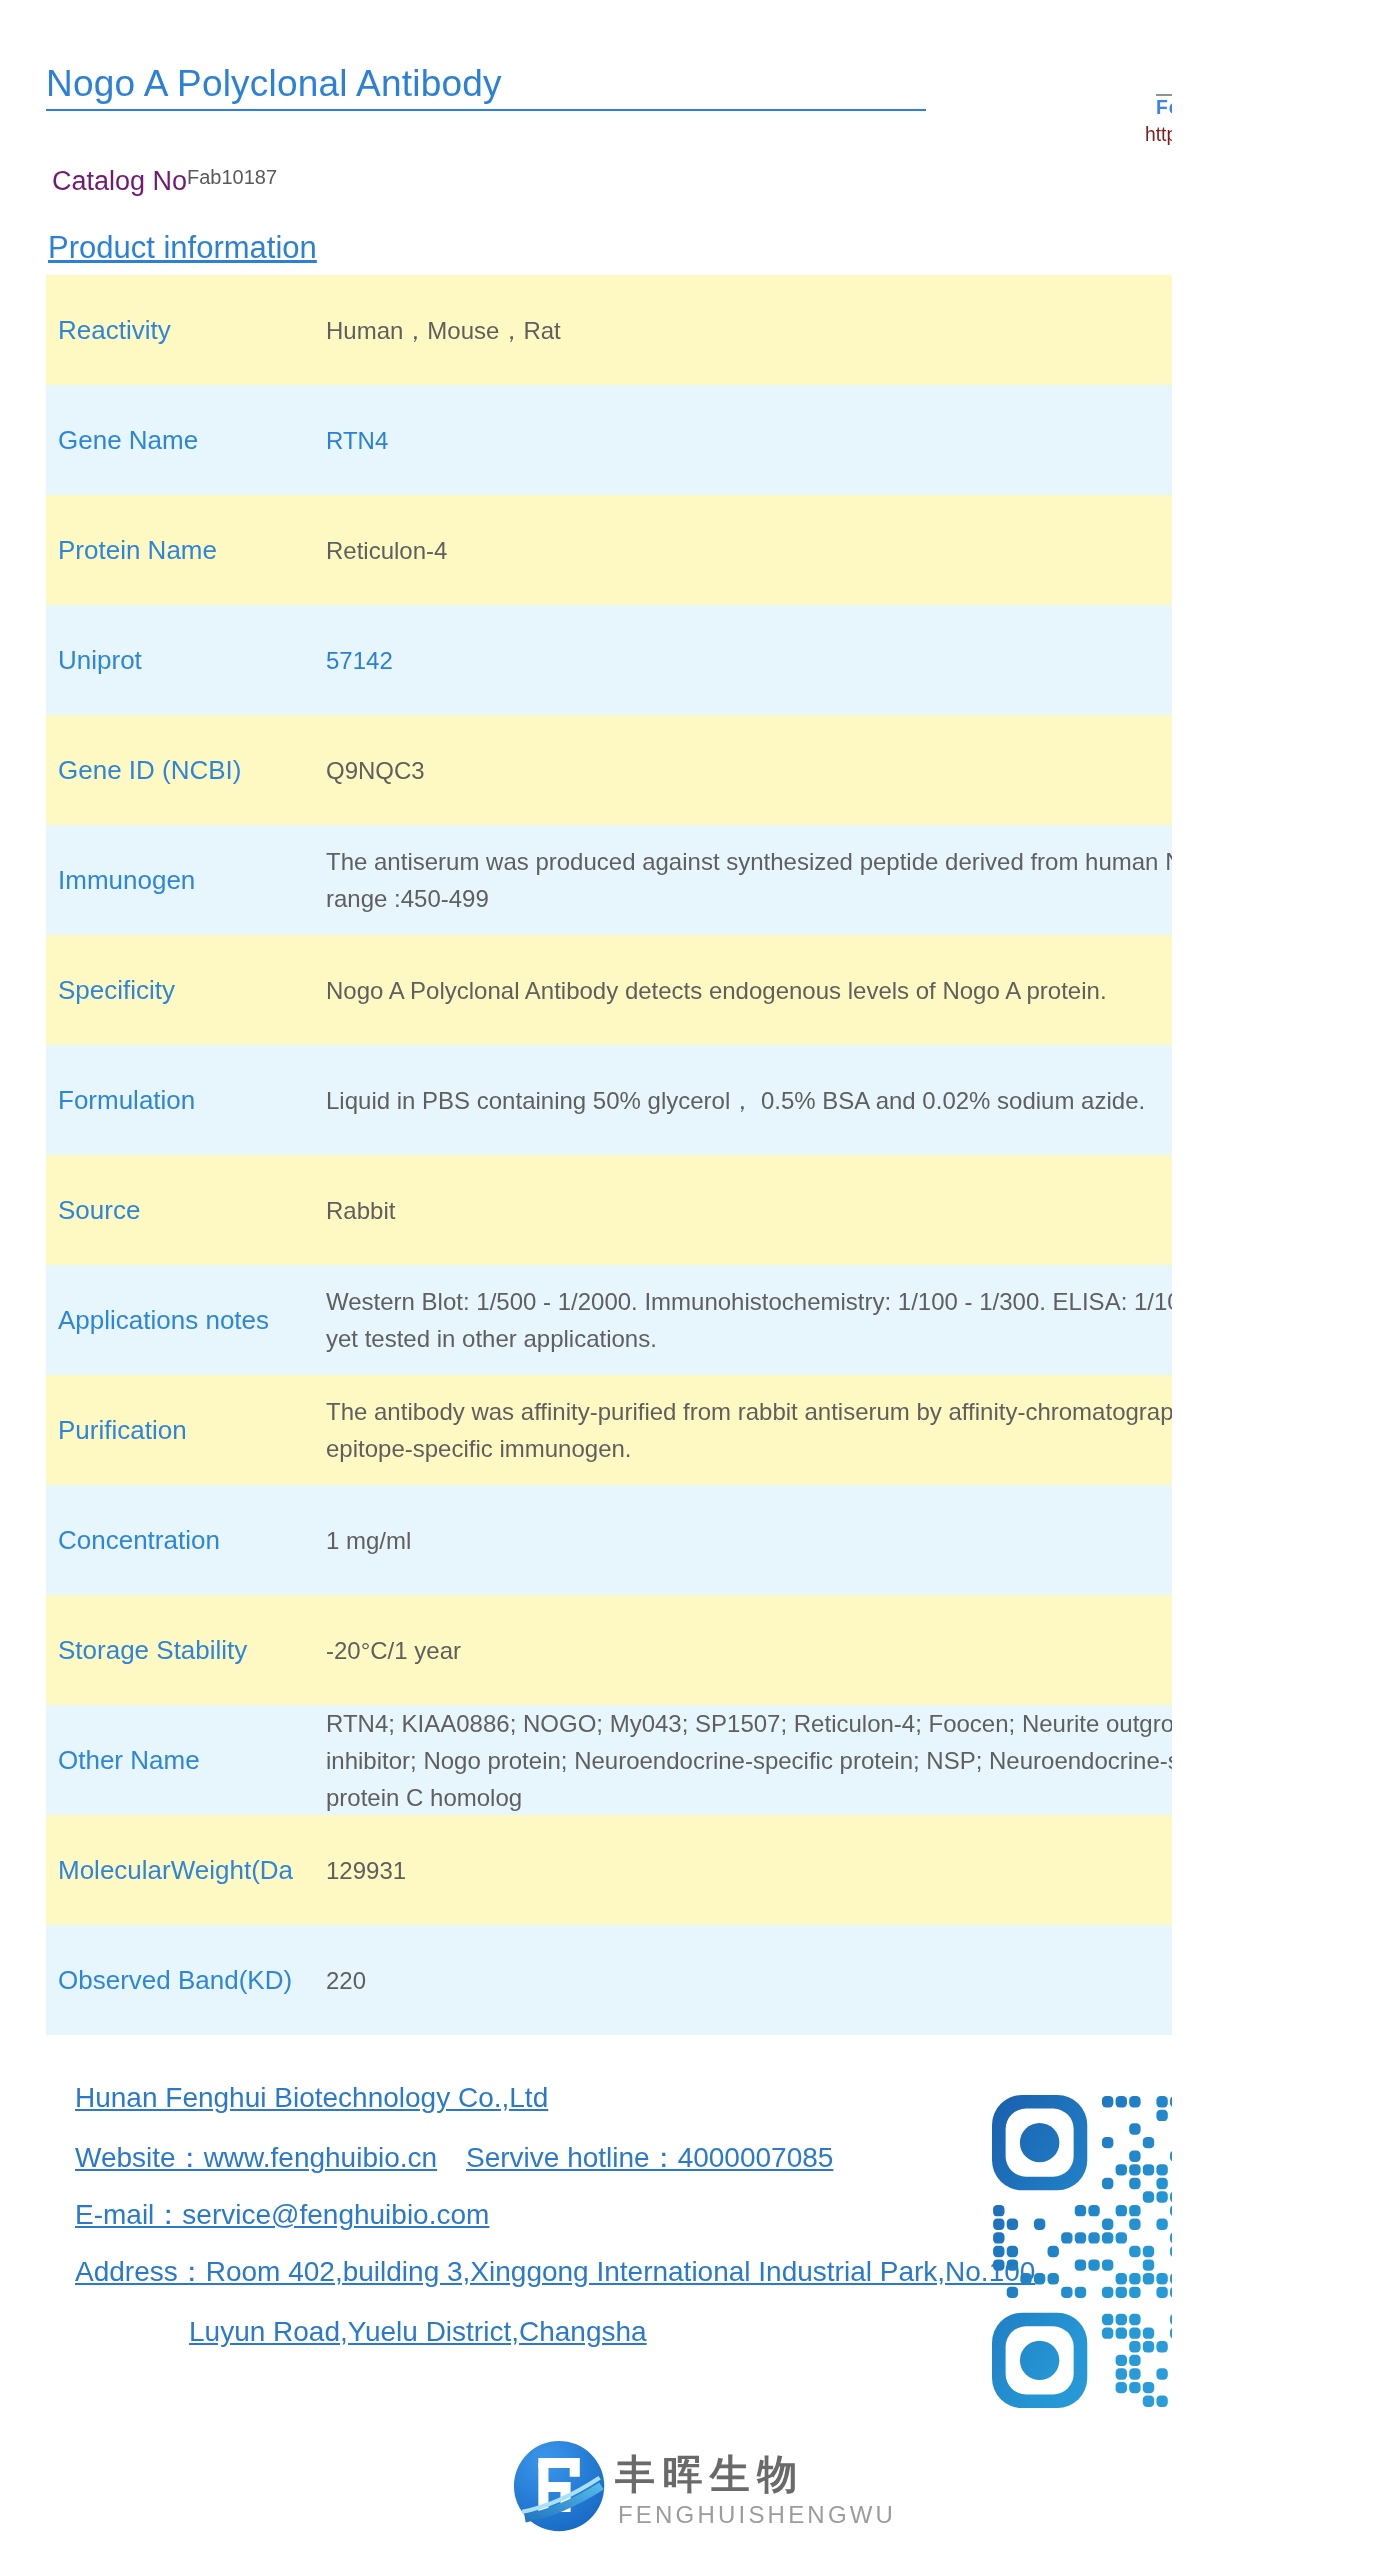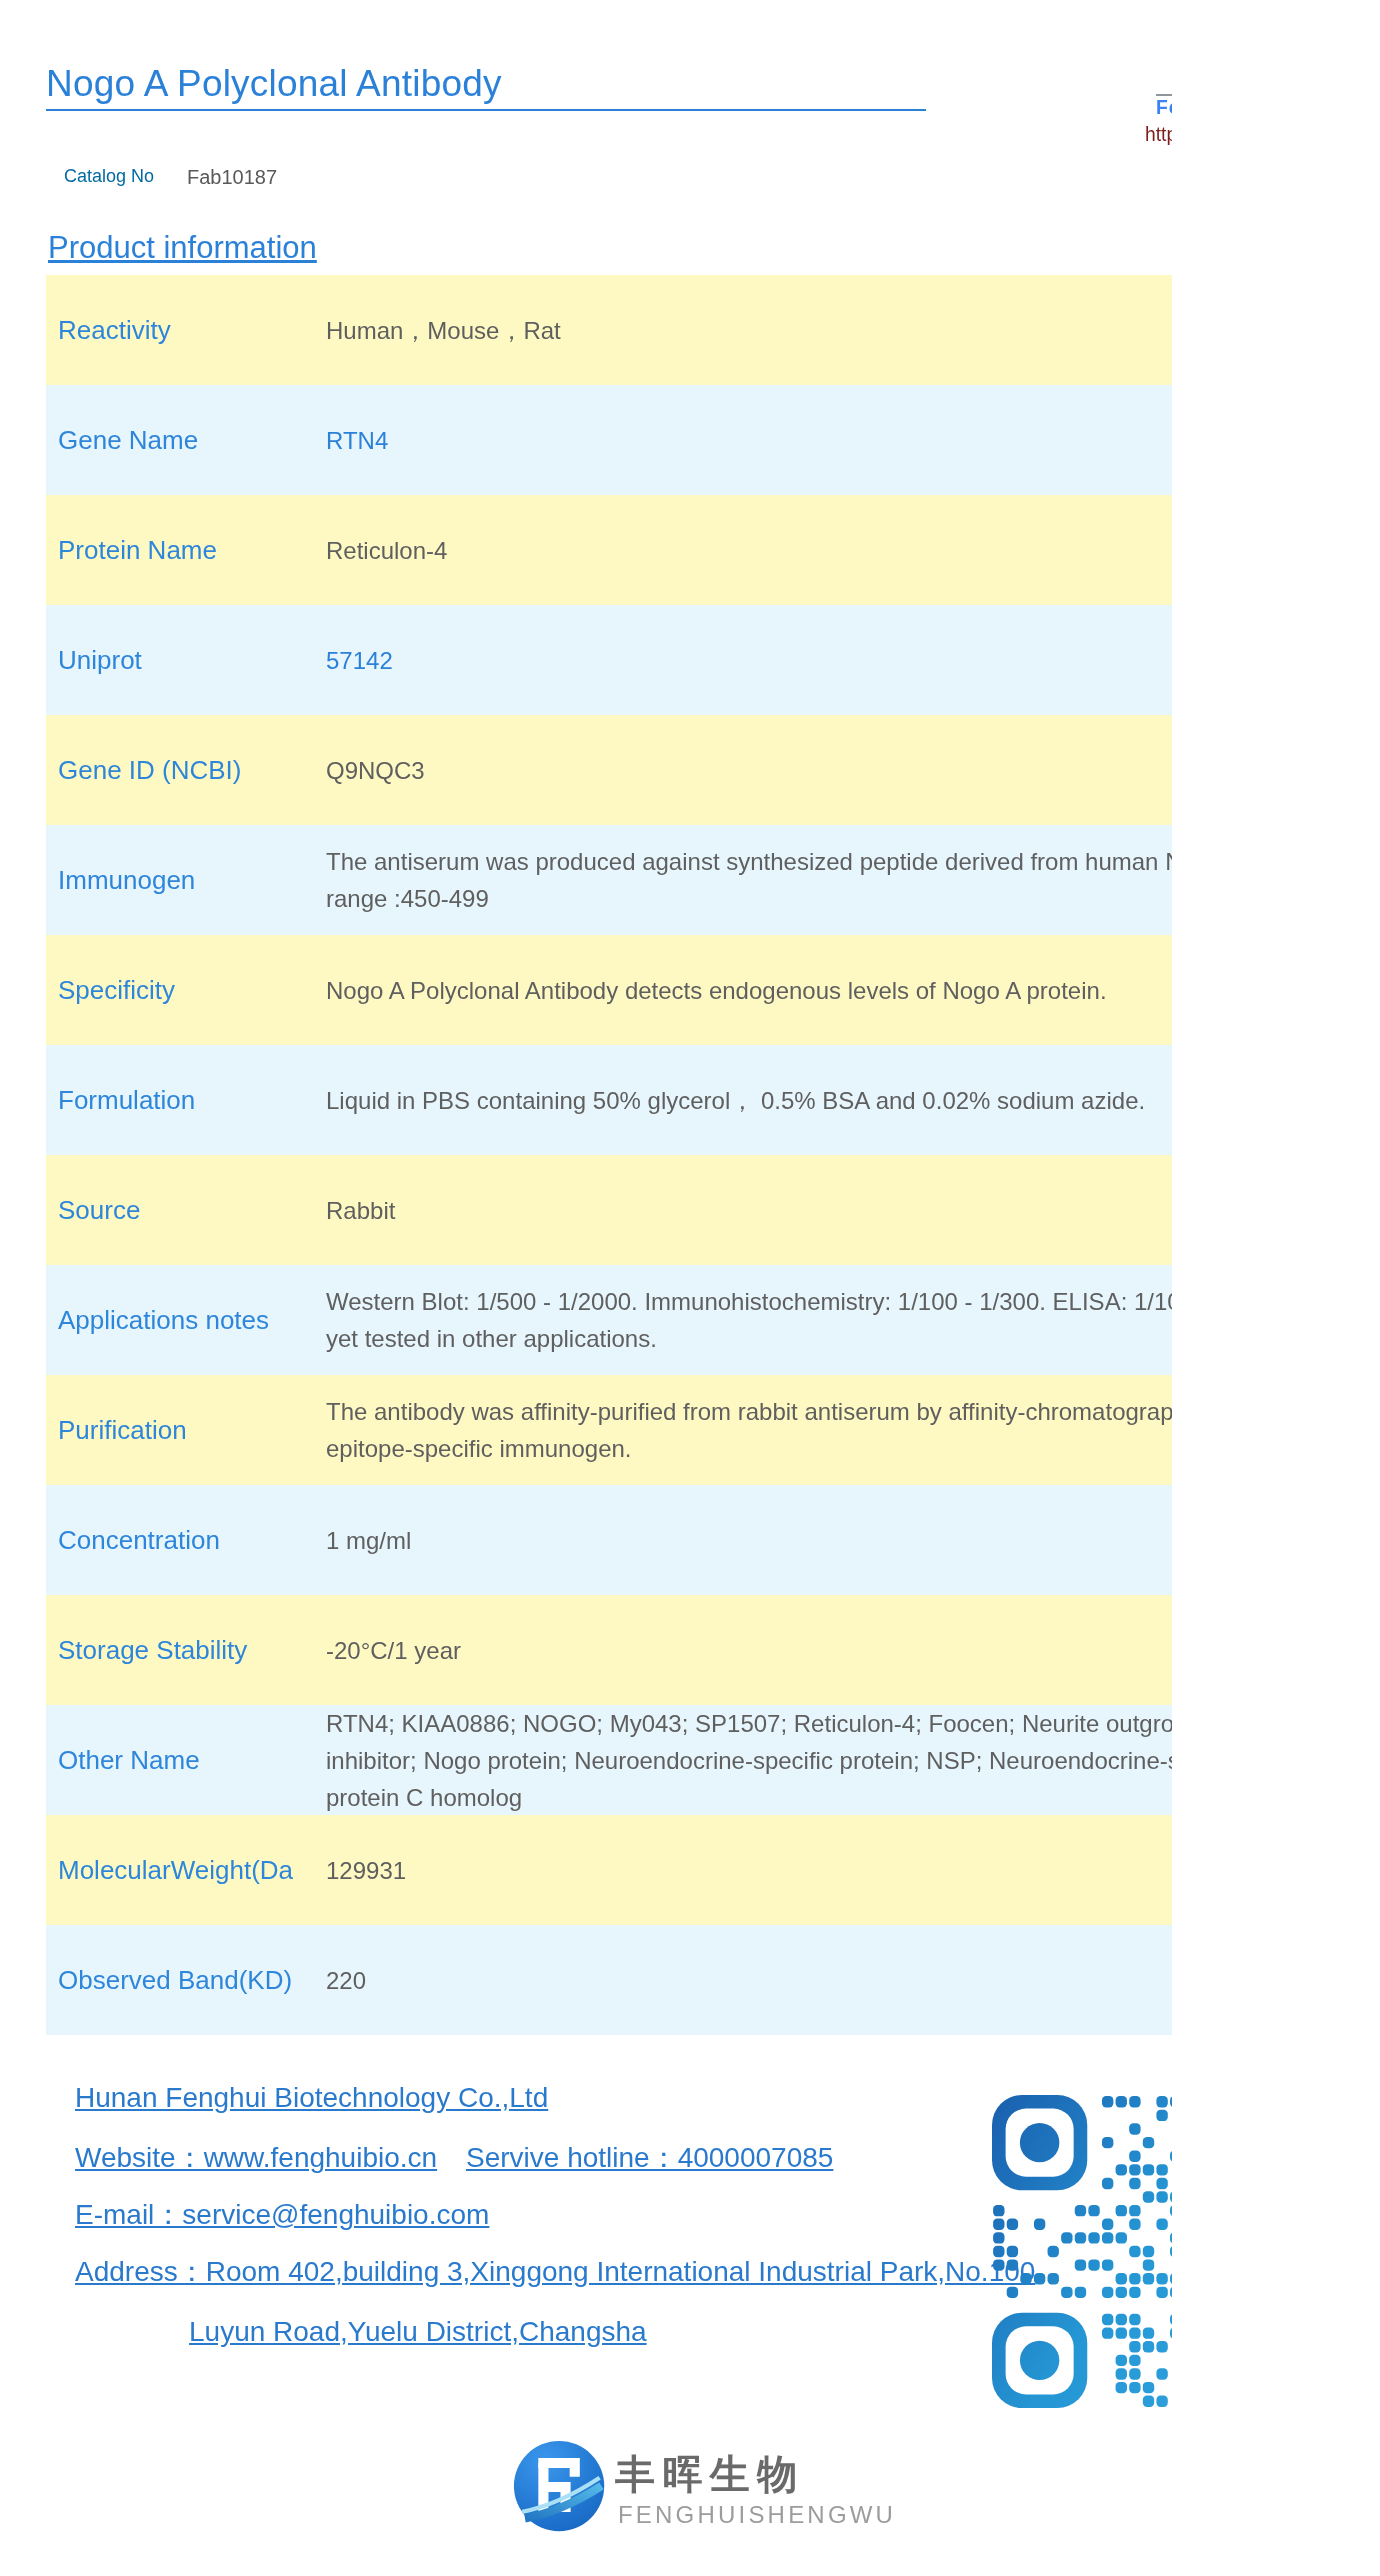--- a/index.html
+++ b/index.html
@@ -15,21 +15,21 @@
   .fab{position:relative;margin:0;text-align:center;font-size:66px;line-height:61px;
        font-weight:bold;font-style:italic;color:#1173d4;letter-spacing:-2.8px;
        transform:skewX(-4deg);}
   .molecule{position:absolute;left:66px;top:11px;pointer-events:none;}
   .brand-rule{position:absolute;left:0;top:63px;width:175px;height:1.8px;background:#8e959b;}
   .brand-sub{position:absolute;left:0;top:66px;width:175px;text-align:left;font-size:19.3px;
              font-weight:bold;color:#3b82f6;letter-spacing:0.9px;white-space:nowrap;}
   .brand-url{position:absolute;left:-11px;top:93px;width:199px;text-align:center;font-size:19.3px;
              color:#7f1d1d;text-decoration:none;white-space:nowrap;}
 
-  .cat-label{position:absolute;left:64px;top:166px;font-size:18px;color:#0369a1;}
+  .cat-label{position:absolute;left:52px;top:166px;font-size:27px;color:#701a75;}
   .cat-value{position:absolute;left:187px;top:166px;font-size:20px;color:#595959;}
 
   .section-title{position:absolute;left:48px;top:230px;margin:0;font-size:31px;font-weight:400;
                  color:#2b81d8;text-decoration:underline;}
   .section-rule{position:absolute;left:47px;top:280px;width:293px;height:2.8px;background:#2b81d8;}
 
   
   .table{position:absolute;left:46px;top:275px;width:1288px;}
   .row{display:flex;align-items:center;height:110px;background:#fef9c3;}
   .row.alt{background:#e7f5fd;}

